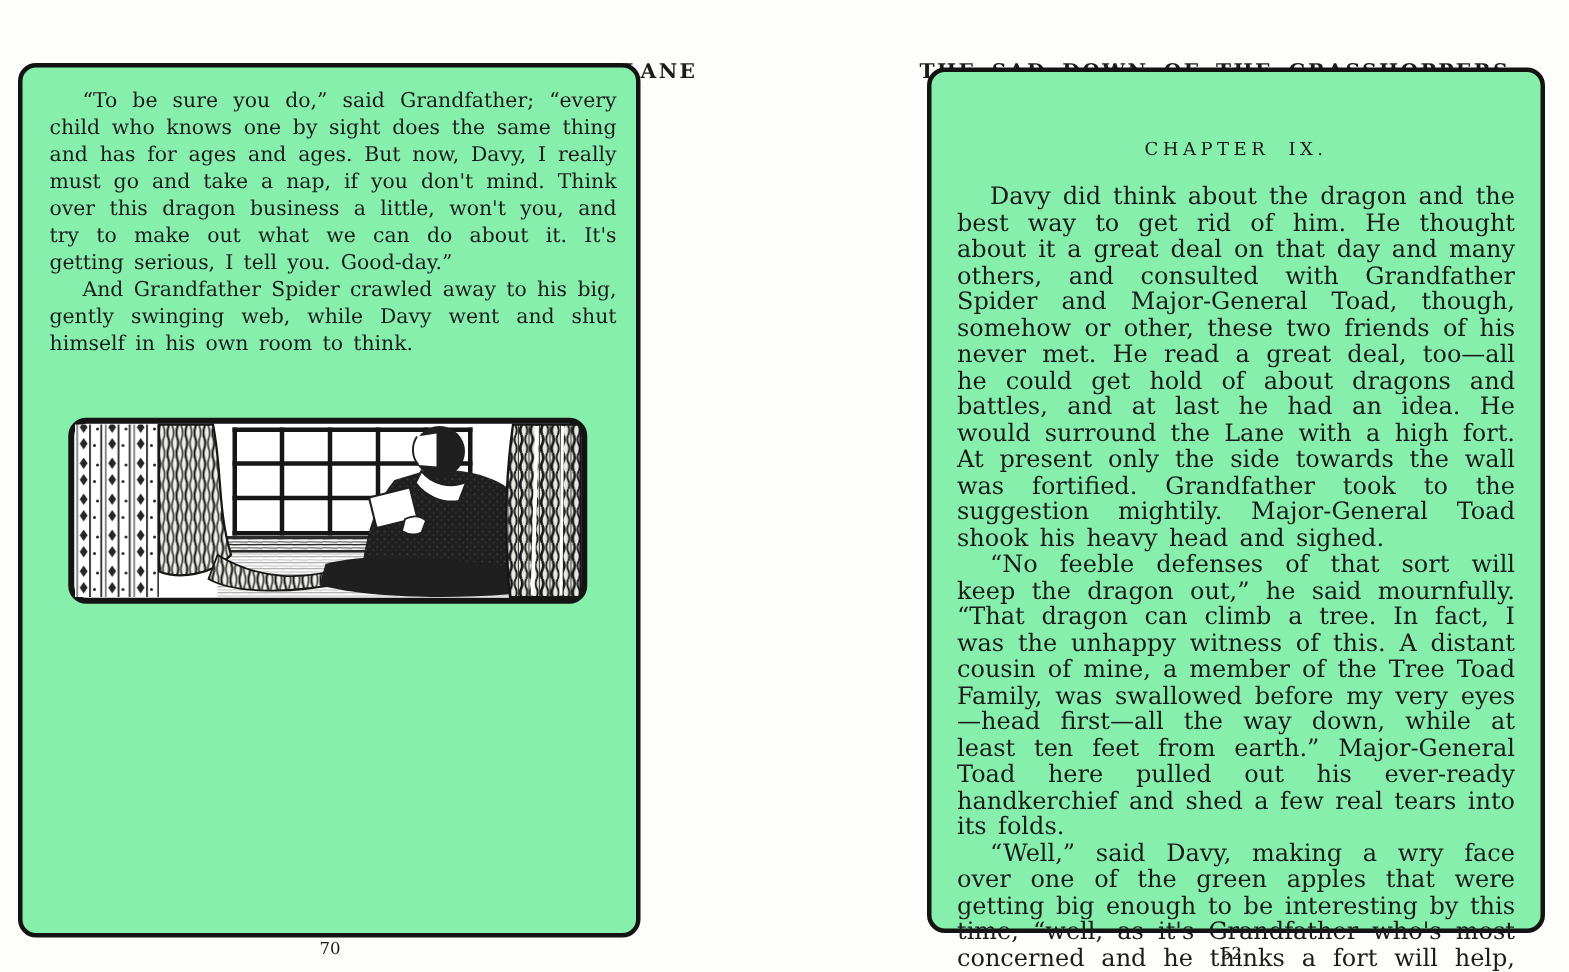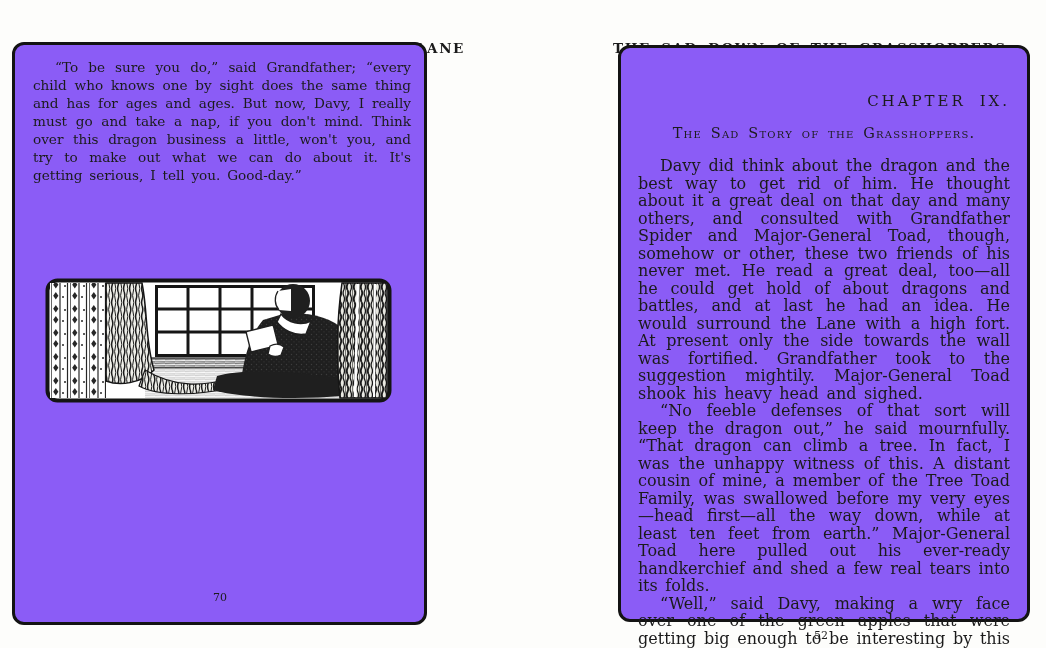--- a/index.html
+++ b/index.html
@@ -22,21 +22,21 @@
     white-space: nowrap;
     margin-top: 30px;
   }
   #left-head  { left: 217px; width: 190px; }
   #right-head { left: 613px; width: 300px; }
 
   .page-box {
     position: absolute;
     border: 3.5px solid #131313;
     border-radius: 12px;
-    background: #8b5cf6;
+    background: #86efac;
   }
   #left-box  { left: 12px;  top: 42px; width: 415px; height: 583px; }
   #right-box { left: 618px; top: 45px; width: 412px; height: 577px; }
 
   #left-text {
     position: absolute;
     left: 18px; right: 13px; top: 13px;
   }
   #left-text p, #right-text p {
     text-align: justify;
@@ -51,22 +51,22 @@
     position: absolute;
     left: 30px; top: 233px;
     width: 347px; height: 125px;
   }
 
   #right-content {
     position: absolute;
     left: 17px; right: 17px; top: 44px;
   }
   .chapter-heading {
-    text-align: right;
-    font-size: 15px;
+    text-align: center;
+    font-size: 12px;
     letter-spacing: 3px;
     word-spacing: 6px;
     font-weight: normal;
   }
   .chapter-subtitle {
     text-align: center;
     font-variant: small-caps;
     font-size: 14.5px;
     letter-spacing: 1.2px;
     word-spacing: 3px;
@@ -76,35 +76,36 @@
   #right-text p {
     font-size: 16px;
     line-height: 17.5px;
   }
   .page-number {
     position: absolute;
     width: 60px;
     text-align: center;
     font-size: 11px;
   }
-  #left-pagenum  { left: 190px; top: 591px; text-align: center; }
+  #left-pagenum  { left: 190px; top: 626px; text-align: center; }
   #right-pagenum { left: 791px; top: 629px; }
 </style>
 </head>
 <body>
 
 <div>
 
   <div id="left-head" class="running-head">DOWN SPIDER WEB LANE</div>
 
   <div id="right-head" class="running-head">THE SAD DOWN OF THE GRASSHOPPERS</div>
 
   <div id="left-box" class="page-box">
     <div id="left-text">
       <p>“To be sure you do,” said Grandfather; “every child who knows one by sight does the same thing and has for ages and ages.  But now, Davy, I really must go and take a nap, if you don't mind.  Think over this dragon business a little, won't you, and try to make out what we can do about it.  It's getting serious, I tell you.  Good-day.”</p>
+      <p>And Grandfather Spider crawled away to his big, gently swinging web, while Davy went and shut himself in his own room to think.</p>
     </div>
 
     <svg id="illustration" viewBox="0 0 347 125" xmlns="http://www.w3.org/2000/svg">
       <defs>
         <pattern id="wp" width="19" height="24" patternUnits="userSpaceOnUse">
           <rect width="19" height="24" fill="#ffffff"></rect>
           <line x1="3.5" y1="0" x2="3.5" y2="24" stroke="#262626" stroke-width="1.2"></line>
           <line x1="6.5" y1="0" x2="6.5" y2="24" stroke="#262626" stroke-width="0.7"></line>
           <line x1="15" y1="0" x2="15" y2="24" stroke="#262626" stroke-width="1.2"></line>
           <path d="M10.8 3 l2.6 3.8 L10.8 10.6 l-2.6 -3.8 Z" fill="#262626"></path>
@@ -174,21 +175,20 @@
 
       <path d="M297 5 L342 5 L342 120 L295 120 C 291 80, 292 40, 297 5 Z" fill="url(#curtainR)" stroke="#161616" stroke-width="1.5"></path>
       <line x1="313" y1="6" x2="310" y2="119" stroke="#ffffff" stroke-width="2.5"></line>
       <line x1="330" y1="6" x2="329" y2="119" stroke="#ffffff" stroke-width="2"></line>
     </svg>
   </div>
 
   <div id="right-box" class="page-box">
     <div id="right-content">
       <div class="chapter-heading">CHAPTER IX.</div>
-      <div class="chapter-subtitle">The Sad Story of the Grasshoppers.</div>
       <div id="right-text">
         <p>Davy did think about the dragon and the best way to get rid of him.  He thought about it a great deal on that day and many others, and consulted with Grandfather Spider and Major-General Toad, though, somehow or other, these two friends of his never met.  He read a great deal, too—all he could get hold of about dragons and battles, and at last he had an idea. He would surround the Lane with a high fort.  At present only the side towards the wall was fortified.  Grandfather took to the suggestion mightily.  Major-General Toad shook his heavy head and sighed.</p>
         <p>“No feeble defenses of that sort will keep the dragon out,” he said mournfully.  “That dragon can climb a tree.  In fact, I was the unhappy witness of this.  A distant cousin of mine, a member of the Tree Toad Family, was swallowed before my very eyes—head first—all the way down, while at least ten feet from earth.”  Major-General Toad here pulled out his ever-ready handkerchief and shed a few real tears into its folds.</p>
         <p>“Well,” said Davy, making a wry face over one of the green apples that were getting big enough to be interesting by this time, “well, as it's Grandfather who's most concerned and he thinks a fort will help, why a fort we'll have.  And if it helps, you can come live in it.  Grandfather says any friend of mine will be quite welcome.  It might save your having any more spasms.”</p>
 
       </div>
     </div>
   </div>
 
   <div id="left-pagenum" class="page-number">70</div>

